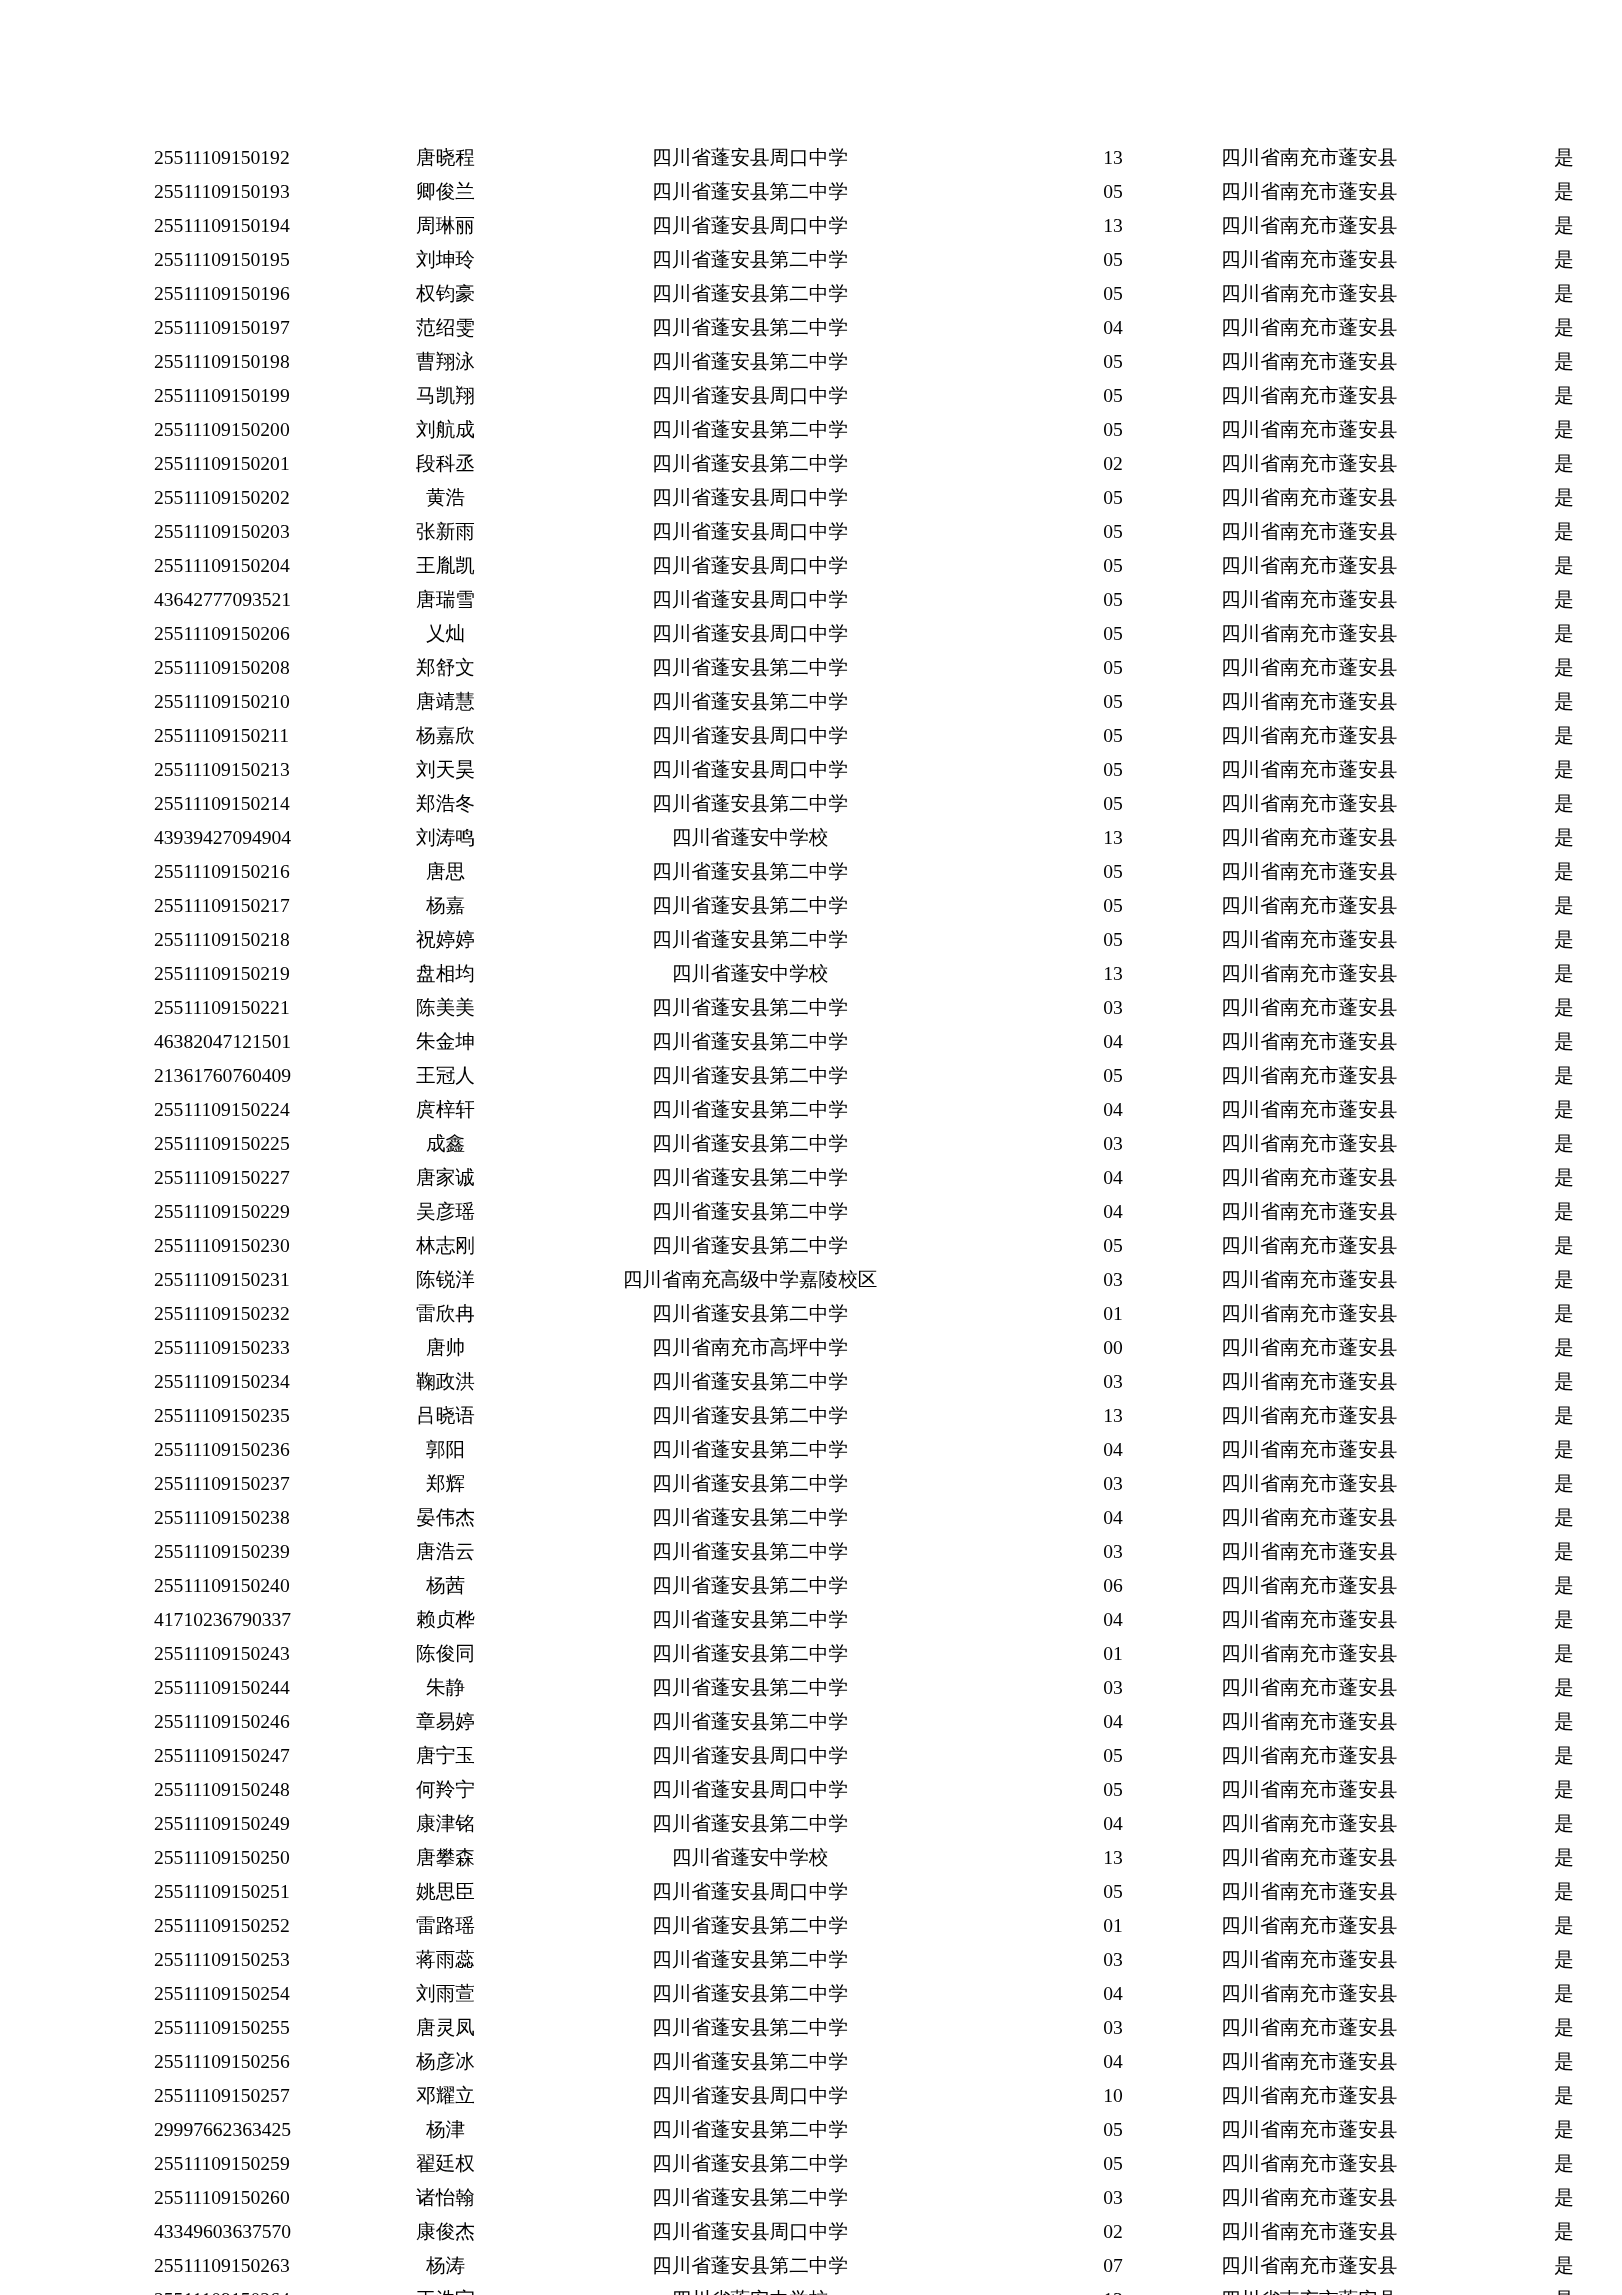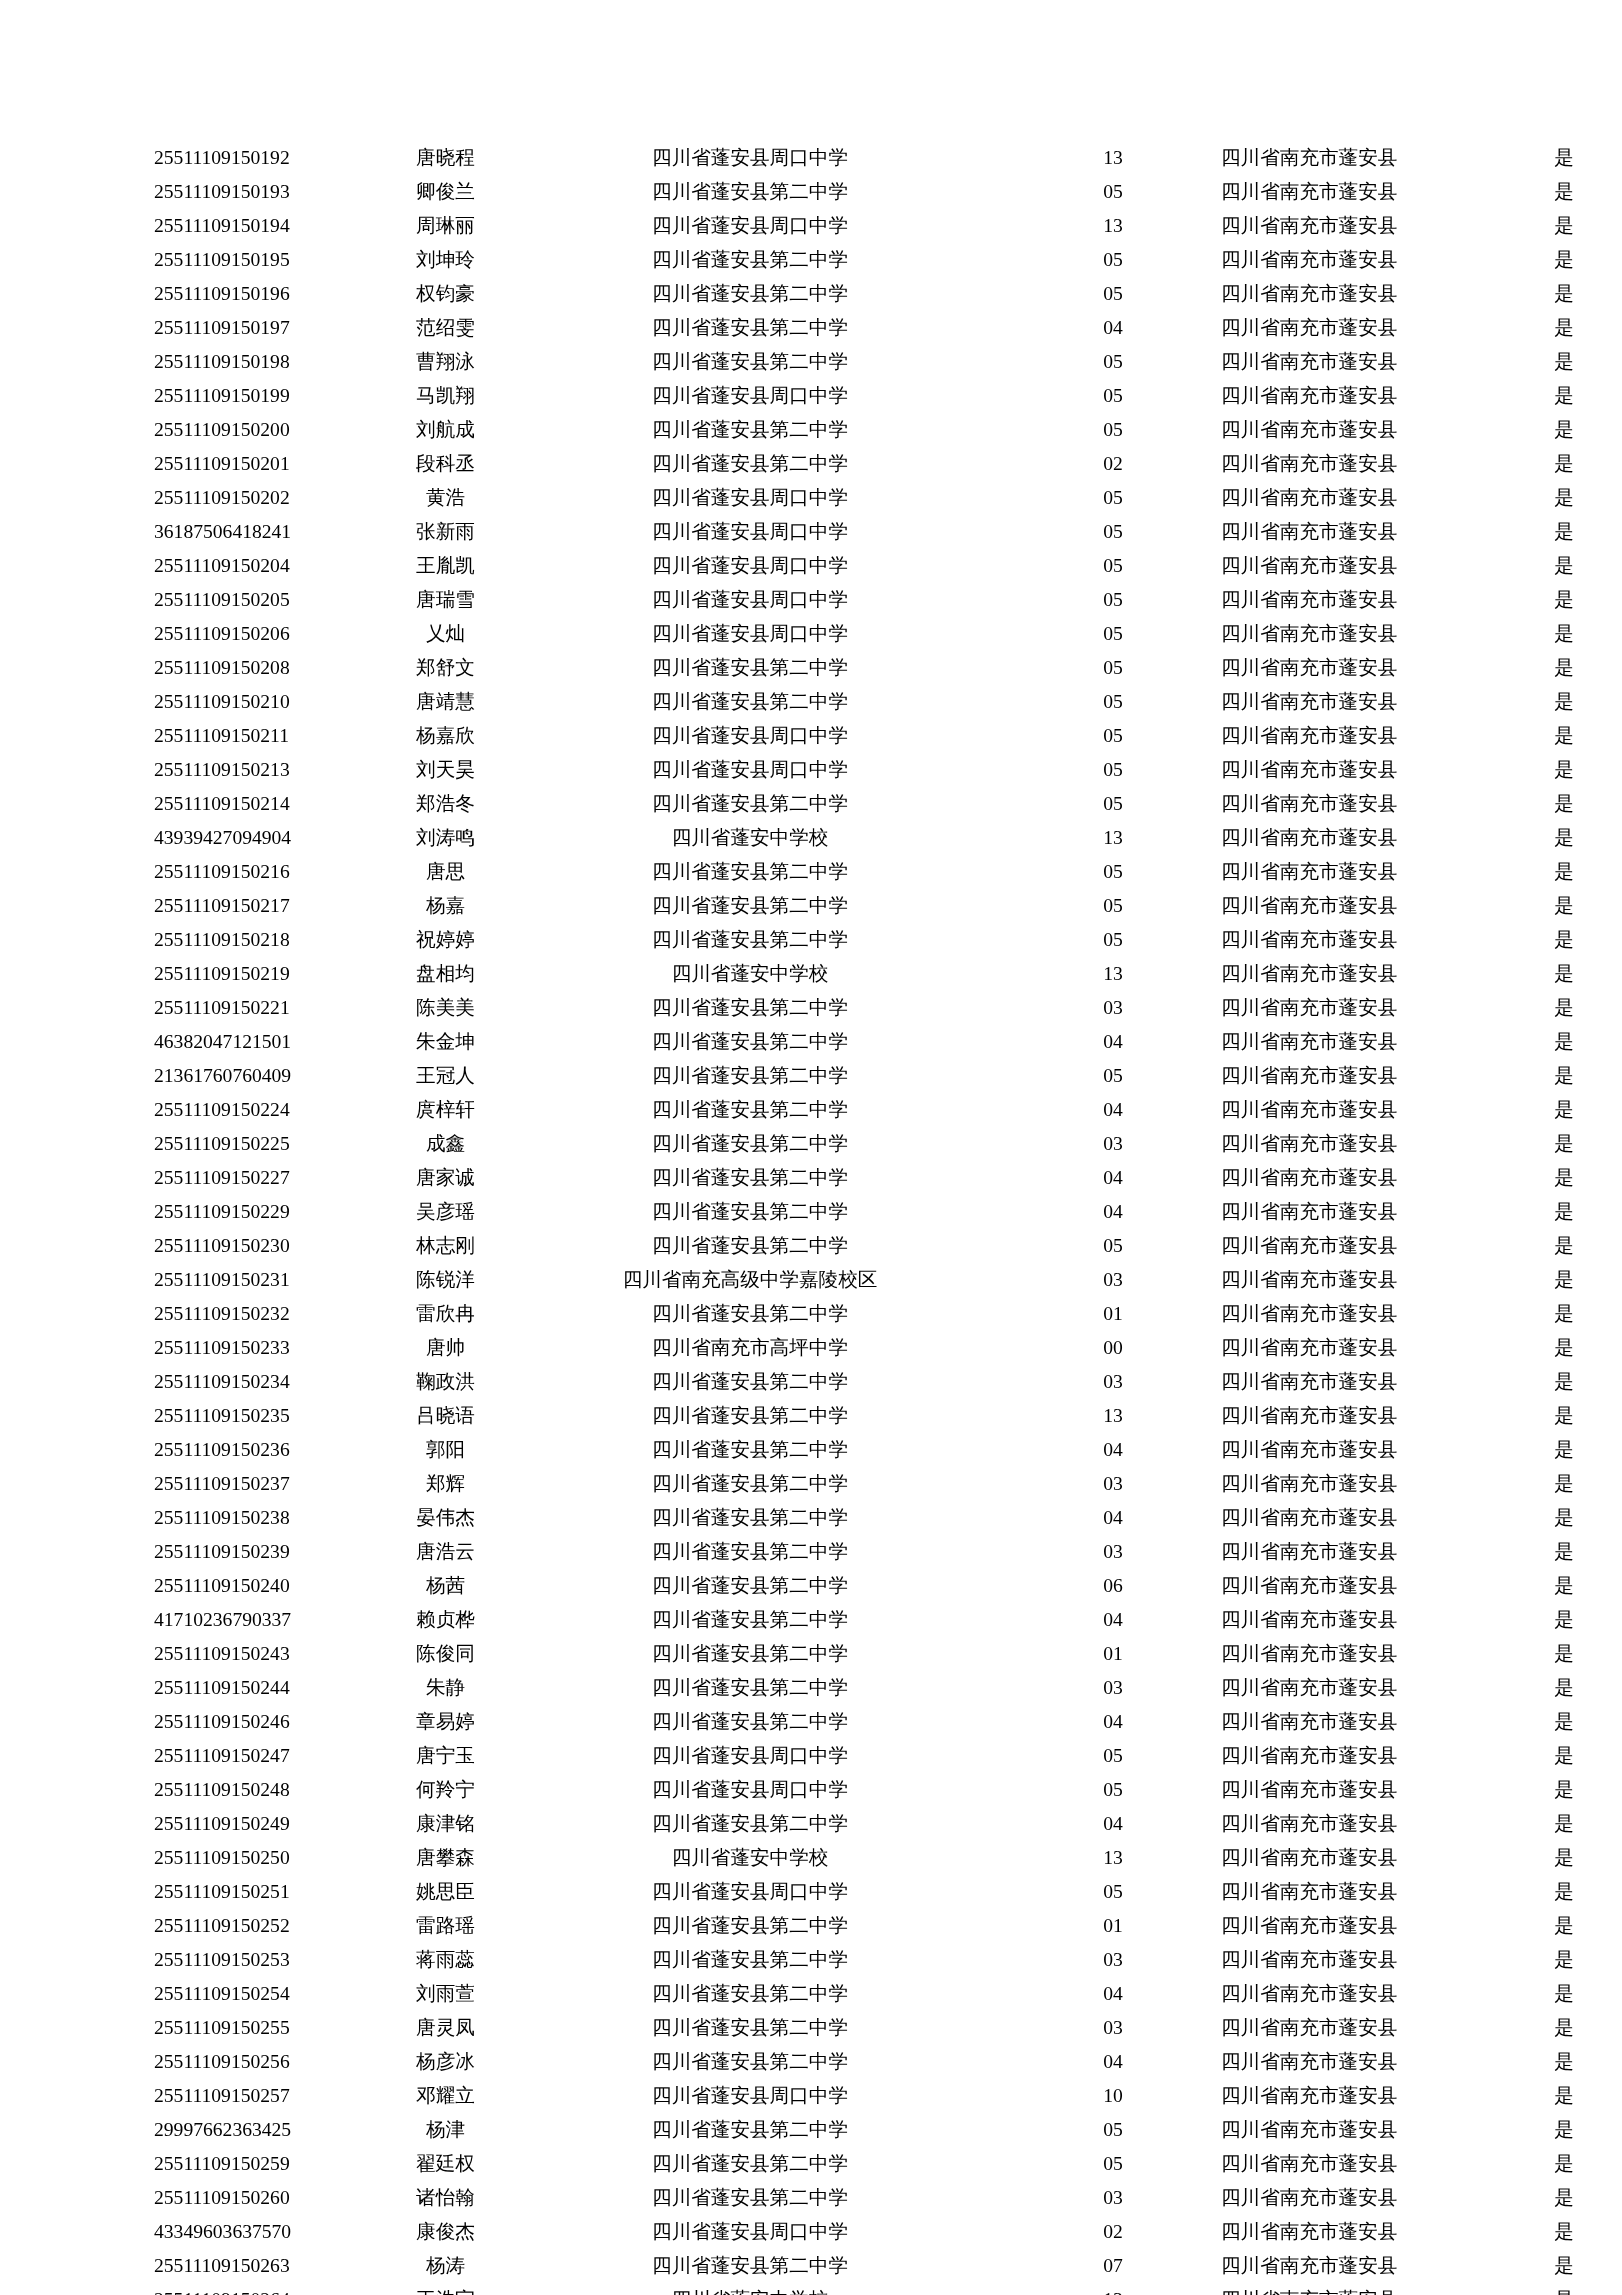--- a/index.html
+++ b/index.html
@@ -147,39 +147,39 @@
         <tr>
           <td class="col-id">25511109150202</td>
           <td class="col-name">黄浩</td>
           <td class="col-school">四川省蓬安县周口中学</td>
           <td class="spacer"></td>
           <td class="col-code">05</td>
           <td class="col-region">四川省南充市蓬安县</td>
           <td class="col-flag">是</td>
         </tr>
         <tr>
-          <td class="col-id">36187506418241</td>
+          <td class="col-id">25511109150203</td>
           <td class="col-name">张新雨</td>
           <td class="col-school">四川省蓬安县周口中学</td>
           <td class="spacer"></td>
           <td class="col-code">05</td>
           <td class="col-region">四川省南充市蓬安县</td>
           <td class="col-flag">是</td>
         </tr>
         <tr>
           <td class="col-id">25511109150204</td>
           <td class="col-name">王胤凯</td>
           <td class="col-school">四川省蓬安县周口中学</td>
           <td class="spacer"></td>
           <td class="col-code">05</td>
           <td class="col-region">四川省南充市蓬安县</td>
           <td class="col-flag">是</td>
         </tr>
         <tr>
-          <td class="col-id">25511109150205</td>
+          <td class="col-id">43642777093521</td>
           <td class="col-name">唐瑞雪</td>
           <td class="col-school">四川省蓬安县周口中学</td>
           <td class="spacer"></td>
           <td class="col-code">05</td>
           <td class="col-region">四川省南充市蓬安县</td>
           <td class="col-flag">是</td>
         </tr>
         <tr>
           <td class="col-id">25511109150206</td>
           <td class="col-name">乂灿</td>

